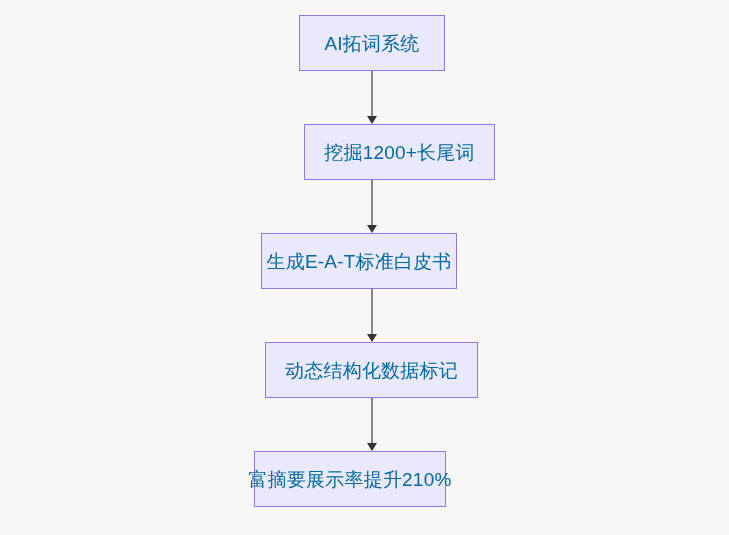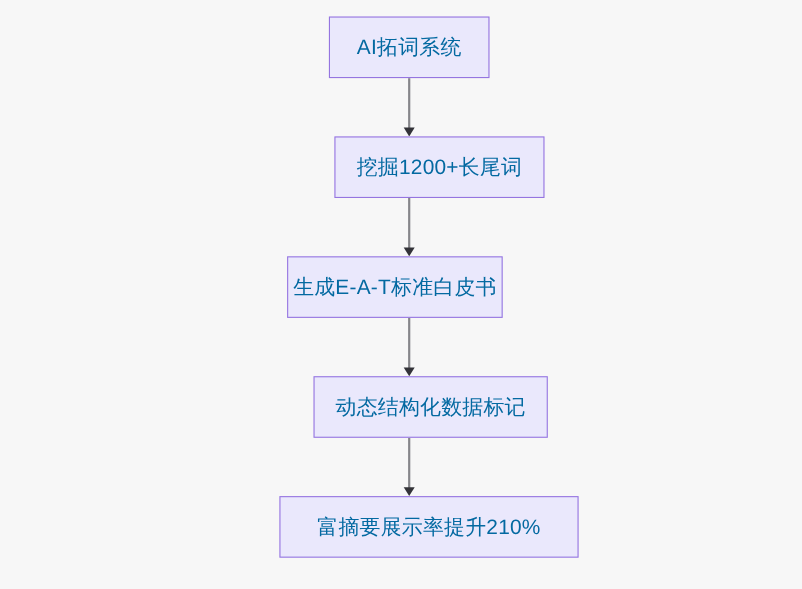--- a/index.html
+++ b/index.html
@@ -83,21 +83,21 @@
   </div>
 
   <div class="node" style="left:276px; top:124px; width:191px;margin-left:28px;">
     <span class="node-label">挖掘1200+长尾词</span>
   </div>
 
   <div class="node" style="left:261px; top:233px; width:196px;">
     <span class="node-label">生成E-A-T标准白皮书</span>
   </div>
 
-  <div class="node" style="left:265px; top:342px; width:213px;margin-left:20px;">
+  <div class="node" style="left:265px; top:342px; width:213px;">
     <span class="node-label">动态结构化数据标记</span>
   </div>
 
-  <div class="node" style="left:254px; top:451px; width:272px;align-items:center;">
+  <div class="node" style="left:254px; top:451px; width:192px;align-items:center;">
     <span class="node-label">富摘要展示率提升210%</span>
   </div>
 
 </div>
 
 </body></html>

